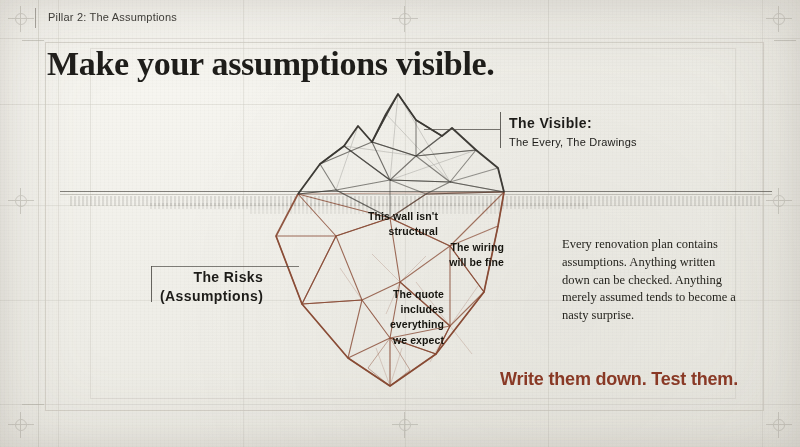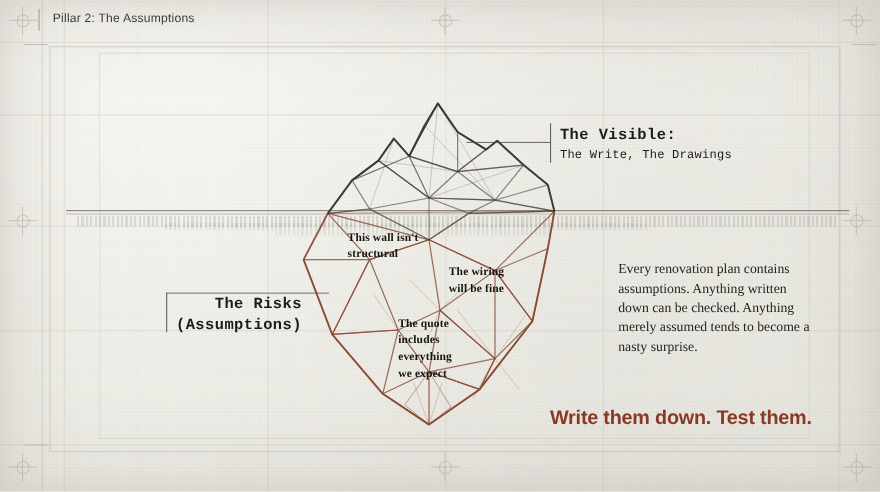--- a/index.html
+++ b/index.html
@@ -77,37 +77,37 @@
   .microtext{
     position:absolute;height:10px;left:70px;right:40px;top:196px;
     background:
       repeating-linear-gradient(90deg, rgba(95,92,86,.55) 0 2px, rgba(0,0,0,0) 2px 4px);
     opacity:.30;
   }
   .microtext.b{top:203px;left:150px;right:210px;opacity:.22;height:6px;}
   .microtext.c{top:209px;left:250px;right:300px;opacity:.16;height:5px;}
 
   
-  .callout{position:absolute;font-family:Liberation Mono, monospace;color:#1d1c19;}
+  .callout{position:absolute;font-family:Liberation Sans, sans-serif;color:#1d1c19;}
   .callout .l1{font-size:14px;font-weight:700;letter-spacing:.4px;line-height:1.35;}
   .callout .l2{font-size:11px;font-weight:400;letter-spacing:.2px;line-height:1.4;margin-top:2px;}
 
   #visible-callout{left:509px;top:114px;}
   #visible-tick{position:absolute;left:500px;top:112px;width:1px;height:36px;background:#4d4b46;opacity:.85;}
   #visible-leader{position:absolute;left:424px;top:129px;width:76px;height:1px;background:#4d4b46;opacity:.75;}
 
   #risks-callout{left:160px;top:268px;text-align:right;}
   #risks-tick{position:absolute;left:151px;top:266px;width:1px;height:36px;background:#4d4b46;opacity:.85;}
   #risks-leader{position:absolute;left:151px;top:266px;width:148px;height:1px;background:#4d4b46;opacity:.7;}
 
   
   .assump{
-    position:absolute;font-family:Liberation Serif, serif;
+    position:absolute;font-family:Liberation Sans, sans-serif;
     font-size:10.5px;font-weight:700;color:#16150f;line-height:1.45;
-    letter-spacing:.1px;text-align:left;
+    letter-spacing:.1px;text-align:right;
   }
   #a1{left:316px;top:209px;width:122px;}
   #a2{left:408px;top:240px;width:96px;}
   #a3{left:362px;top:287px;width:82px;}
 
   
   .body-copy{
     position:absolute;left:562px;top:236px;width:176px;
     font-size:12.5px;line-height:1.42;color:#26251f;
     font-family:Liberation Serif, serif;
@@ -163,20 +163,21 @@
   <div class="regdash" style="left:22px;top:404px;"></div>
   <div class="reg" style="left:392px;top:412px;">
       <i></i>
     </div>
   <div class="reg" style="left:766px;top:412px;">
       <i></i>
     </div>
 
   <div class="kicker-rule"></div>
   <div class="kicker">Pillar 2: The Assumptions</div>
+  <div class="title">Make your assumptions visible.</div>
 
   <div class="waterline"></div>
   <div class="waterline2"></div>
   <div class="microtext"></div>
   <div class="microtext b"></div>
   <div class="microtext c"></div>
 
   <svg id="berg" viewBox="0 0 320 320">
     <g id="below" stroke="#8a4a33" fill="none" stroke-width="1.1" stroke-linejoin="round">
 
@@ -246,21 +247,21 @@
         <path d="M150,94 L158,8 M210,96 L158,8 M210,96 L146,28 M96,104 L118,40"></path>
         <path d="M176,70 L104,60 M150,94 L236,64"></path>
       </g>
     </g>
   </svg>
 
   <div id="visible-leader"></div>
   <div id="visible-tick"></div>
   <div class="callout" id="visible-callout">
     <div class="l1">The Visible:</div>
-    <div class="l2">The Write, The Drawings</div>
+    <div class="l2">The Every, The Drawings</div>
   </div>
 
   <div id="risks-leader"></div>
   <div id="risks-tick"></div>
   <div class="callout" id="risks-callout">
     <div class="l1">The Risks</div>
     <div class="l1">(Assumptions)</div>
   </div>
 
   <div class="assump" id="a1">This wall isn't<br>structural</div>

